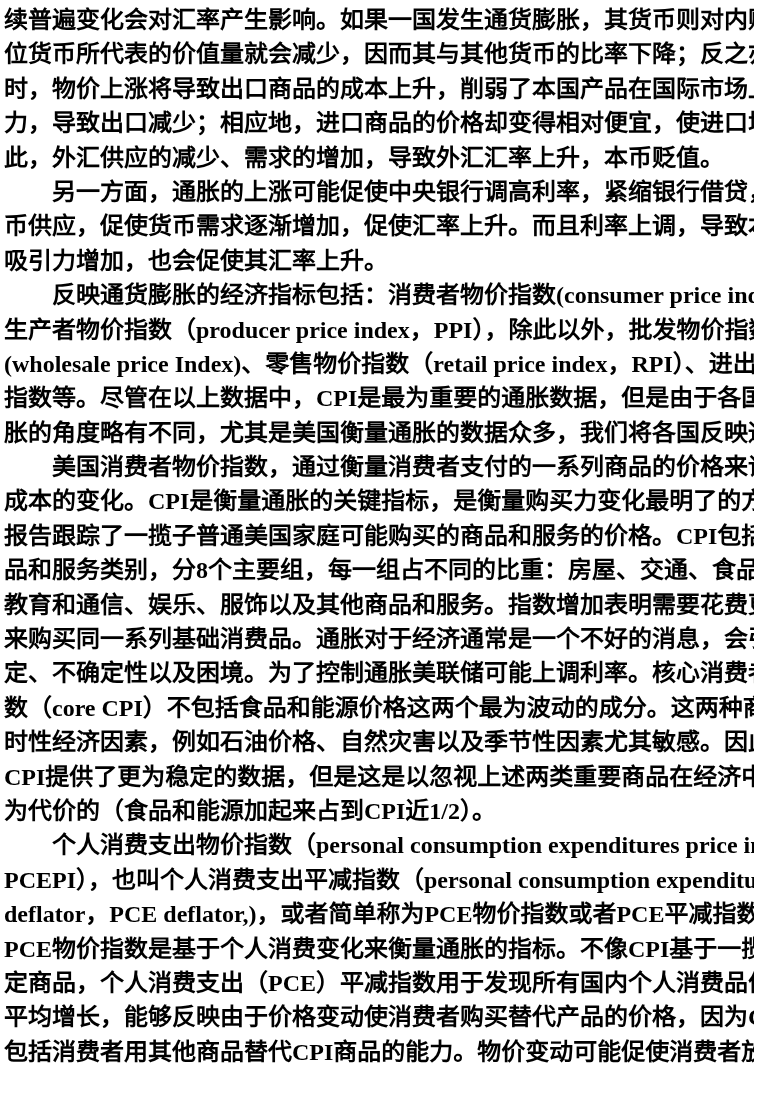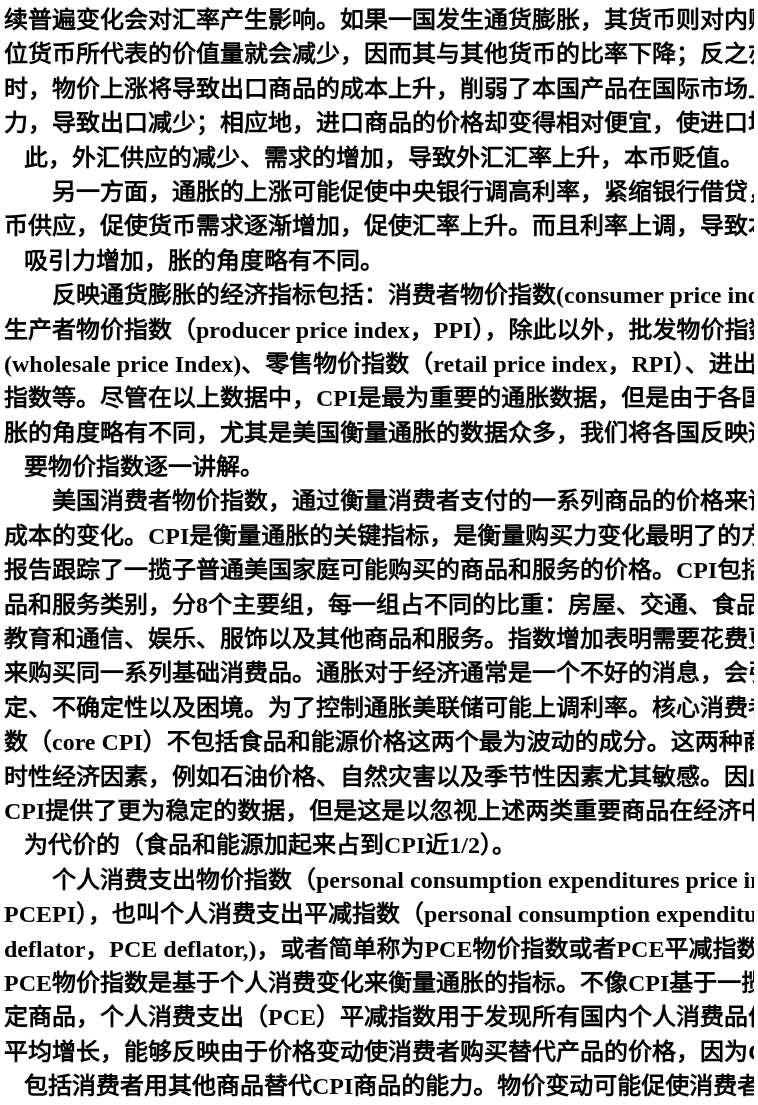--- a/index.html
+++ b/index.html
@@ -27,49 +27,47 @@
   .line {
     height: 34.4px;
     line-height: 34.4px;
     white-space: nowrap;
     text-align: justify;
     text-align-last: justify;
     overflow: hidden;
   }
   .line.last {
     text-align-last: left;
-    margin-left: 20px;
   }
   .paragraph.indent .line.first {
     text-indent: 2em;
   }
 </style>
 </head>
 <body>
 
 <div class="page">
     <div class="paragraph">
       <div class="line first">续普遍变化会对汇率产生影响。如果一国发生通货膨胀，其货币则对内贬值，单</div>
       <div class="line">位货币所代表的价值量就会减少，因而其与其他货币的比率下降；反之亦然。同</div>
       <div class="line">时，物价上涨将导致出口商品的成本上升，削弱了本国产品在国际市场上的竞争</div>
       <div class="line">力，导致出口减少；相应地，进口商品的价格却变得相对便宜，使进口增加。因</div>
       <div class="line last">此，外汇供应的减少、需求的增加，导致外汇汇率上升，本币贬值。</div>
     </div>
     <div class="paragraph indent">
       <div class="line first">另一方面，通胀的上涨可能促使中央银行调高利率，紧缩银行借贷，减少货</div>
       <div class="line">币供应，促使货币需求逐渐增加，促使汇率上升。而且利率上调，导致本国货币</div>
-      <div class="line last">吸引力增加，胀的角度略有不同。</div>
+      <div class="line last">吸引力增加，也会促使其汇率上升。</div>
     </div>
     <div class="paragraph indent">
       <div class="line first">反映通货膨胀的经济指标包括：消费者物价指数(consumer price index, CPI)、</div>
       <div class="line">生产者物价指数（producer price index，PPI），除此以外，批发物价指数</div>
       <div class="line">(wholesale price Index)、零售物价指数（retail price index，RPI）、进出口物价</div>
       <div class="line">指数等。尽管在以上数据中，CPI是最为重要的通胀数据，但是由于各国观测通</div>
       <div class="line">胀的角度略有不同，尤其是美国衡量通胀的数据众多，我们将各国反映通胀的重</div>
-      <div class="line last">要物价指数逐一讲解。</div>
     </div>
     <div class="paragraph indent">
       <div class="line first">美国消费者物价指数，通过衡量消费者支付的一系列商品的价格来评估生活</div>
       <div class="line">成本的变化。CPI是衡量通胀的关键指标，是衡量购买力变化最明了的方法，该</div>
       <div class="line">报告跟踪了一揽子普通美国家庭可能购买的商品和服务的价格。CPI包括200种商</div>
       <div class="line">品和服务类别，分8个主要组，每一组占不同的比重：房屋、交通、食品、医疗、</div>
       <div class="line">教育和通信、娱乐、服饰以及其他商品和服务。指数增加表明需要花费更多美元</div>
       <div class="line">来购买同一系列基础消费品。通胀对于经济通常是一个不好的消息，会引起不稳</div>
       <div class="line">定、不确定性以及困境。为了控制通胀美联储可能上调利率。核心消费者物价指</div>
       <div class="line">数（core CPI）不包括食品和能源价格这两个最为波动的成分。这两种商品对暂</div>

